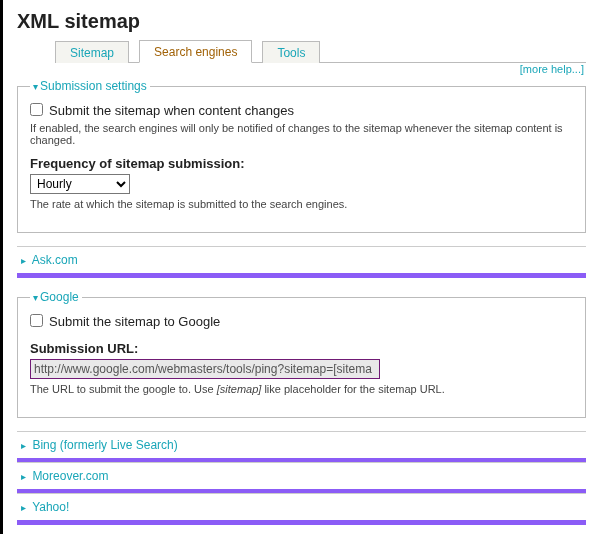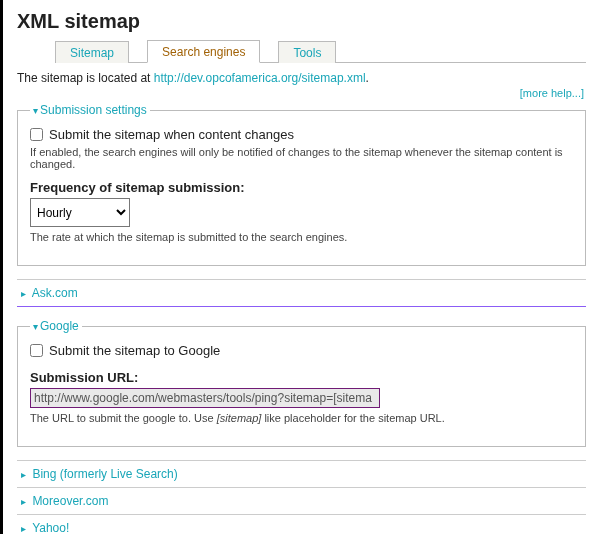--- a/index.html
+++ b/index.html
@@ -18,21 +18,21 @@
     padding: 8px 14px 12px 14px;
   }
   h1 {
     font-size: 20px;
     font-weight: bold;
     margin: 2px 0 6px 0;
   }
   .tabs {
     display: flex;
     align-items: flex-end;
-    gap: 18px;
+    gap: 10px;
     margin-left: 38px;
     border-bottom: 1px solid #bbb;
   }
   .tab {
     padding: 4px 14px 3px 14px;
     border: 1px solid #bbb;
     border-bottom: none;
     background: #f4f4f0;
     color: #1aa6b8;
     font-size: 12px;
@@ -63,21 +63,21 @@
   }
   legend {
     padding: 0 3px;
     color: #1aa6b8;
     font-size: 12px;
     cursor: pointer;
   }
   legend .arrow { color: #1aa6b8; margin-right: 2px; font-size: 10px; }
   .checkbox-row {
     display: flex;
-    align-items: center;
+    align-items: flex-start;
     gap: 6px;
     margin-bottom: 4px;
   }
   .checkbox-row label { font-size: 13px; }
   .desc {
     font-size: 11px;
     color: #444;
     margin: 4px 0 10px 0;
   }
   .desc em { }
@@ -85,33 +85,33 @@
     font-weight: bold;
     font-size: 13px;
     margin-bottom: 3px;
   }
   select {
     font-size: 12px;
     border: 1px solid #777;
     padding: 1px 2px;
     background: #fff;
     width: 100px;
-    height: 29px;
+    height: 20px;
   }
   .text-input {
     width: 350px;
     font-size: 12px;
     border: 1px solid #701a75;
     padding: 2px 3px;
     background: #e9e9e9;
     color: #555;
   }
   .collapsed-row {
     border-top: 1px solid #ccc;
-    border-bottom: 1px solid #8b5cf6;
+    border-bottom: 5px solid #8b5cf6;
     padding: 6px 4px;
     margin-top: -1px;
   }
   .collapsed-row .link { font-size: 12px; }
   .collapsed-row .arrow { color: #1aa6b8; margin-right: 3px; font-size: 10px; }
   .gap { height: 10px; }
   input[type=checkbox] {
     width: 13px; height: 13px; margin: 0;
   }
 </style>
@@ -121,24 +121,20 @@
 <div class="page">
 
   <h1>XML sitemap</h1>
 
   <div class="tabs">
     <div class="tab">Sitemap</div>
     <div class="tab active">Search engines</div>
     <div class="tab">Tools</div>
   </div>
 
-  <div class="intro">
-    <span>The sitemap is located at </span>
-    <a>http://dev.opcofamerica.org/sitemap.xml</a><span>.</span>
-  </div>
 
   <div class="more-help">[more help...]</div>
 
   <fieldset>
     <legend>
       <span class="arrow">▾</span><span>Submission settings</span>
     </legend>
     <div class="checkbox-row">
       <input type="checkbox" style="">
       <label>Submit the sitemap when content changes</label>

